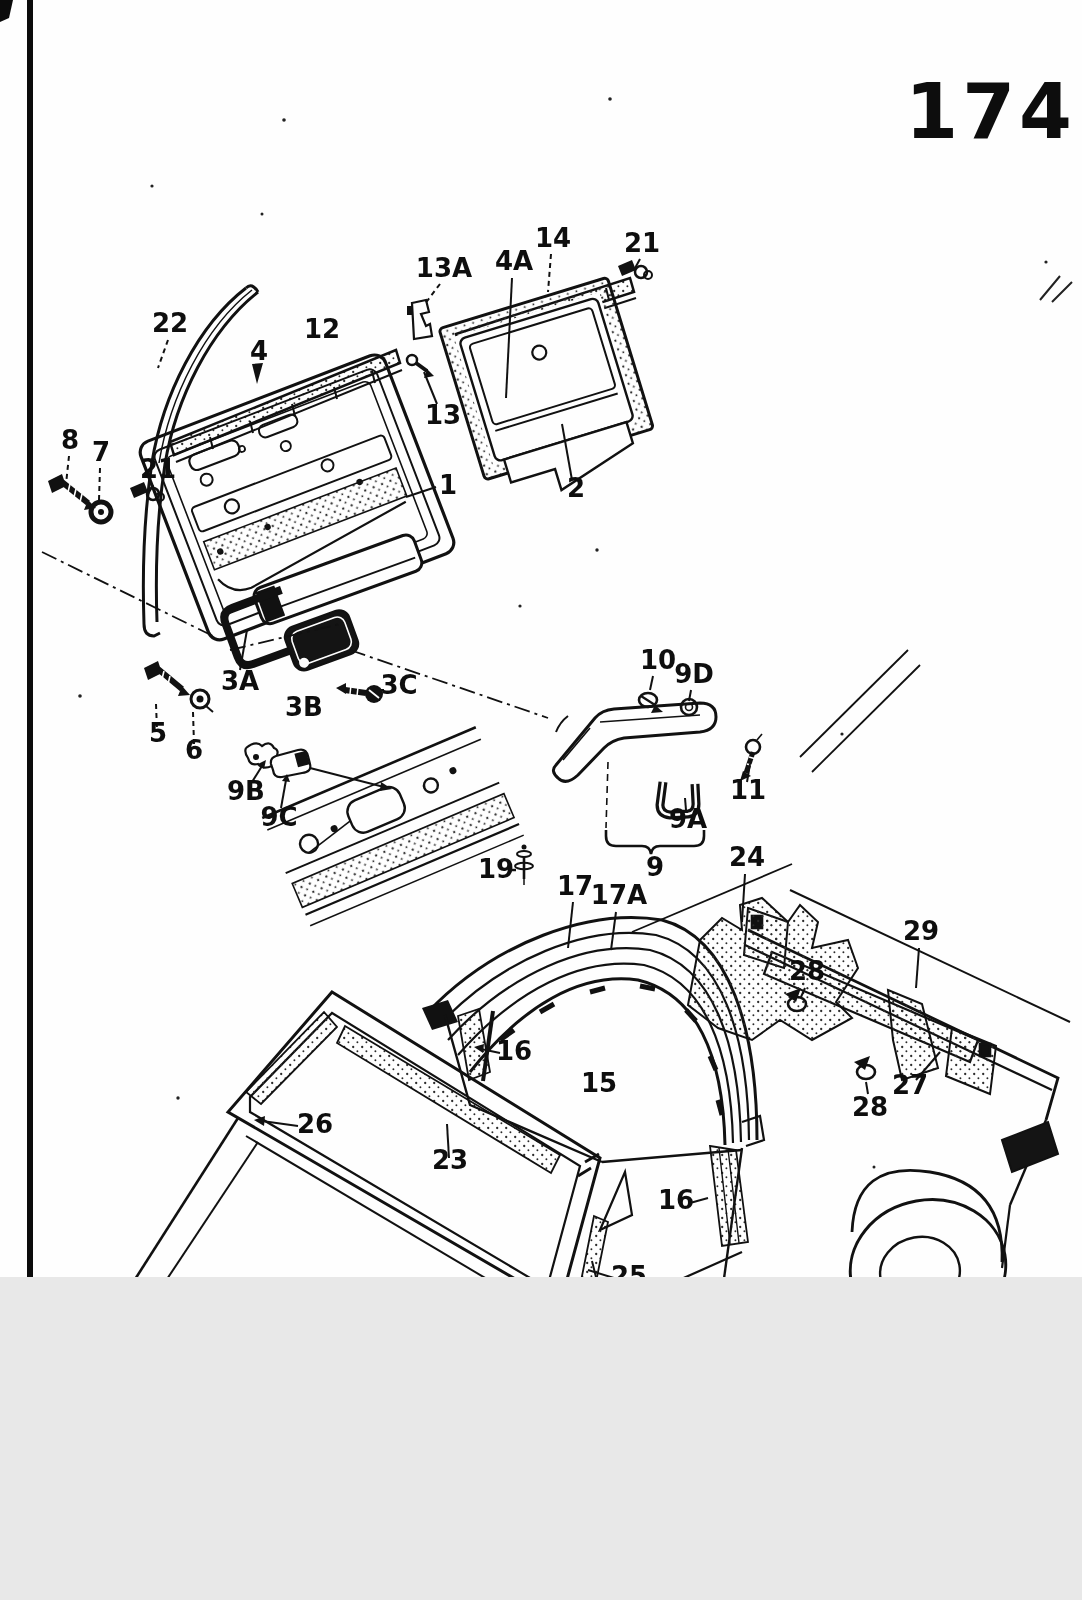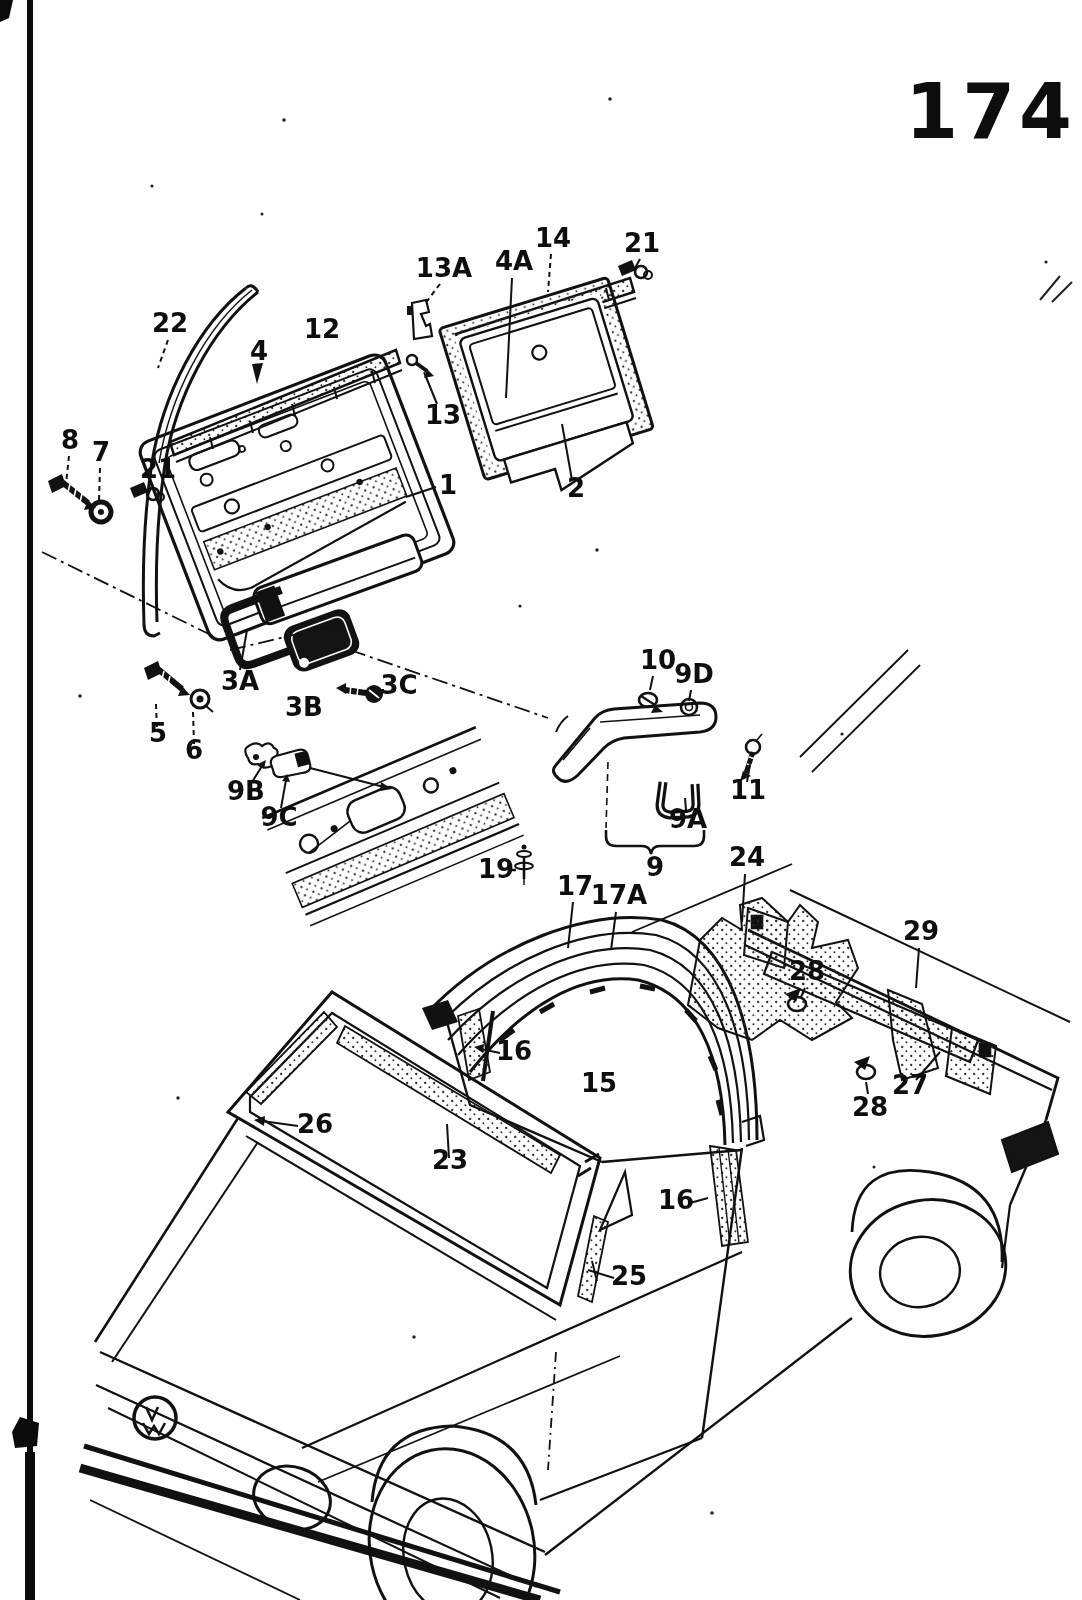--- a/index.html
+++ b/index.html
@@ -1,16 +1,16 @@
 <!DOCTYPE html>
 <html><head>
 <meta charset="utf-8">
 <style>
   html,body{margin:0;padding:0;background:#e8e8e8;}
-  .page{position:relative;width:1082px;height:1600px;background:#fefefe;overflow:hidden;
+  .page{position:relative;width:1082px;height:1277px;background:#fefefe;overflow:hidden;
         font-family:"DejaVu Sans",sans-serif;}
   .pageno{position:absolute;top:74px;right:6px;font-size:76px;font-weight:600;
           letter-spacing:4px;color:#0d0d0d;line-height:1;}
   svg{position:absolute;left:0;top:0;}
   svg path,svg line,svg rect,svg circle,svg ellipse,svg polyline,svg polygon{vector-effect:none;}
   .lbl{font-family:"DejaVu Sans",sans-serif;font-weight:700;font-size:26px;fill:#0e0e0e;}
 </style>
 </head>
 <body>
 

